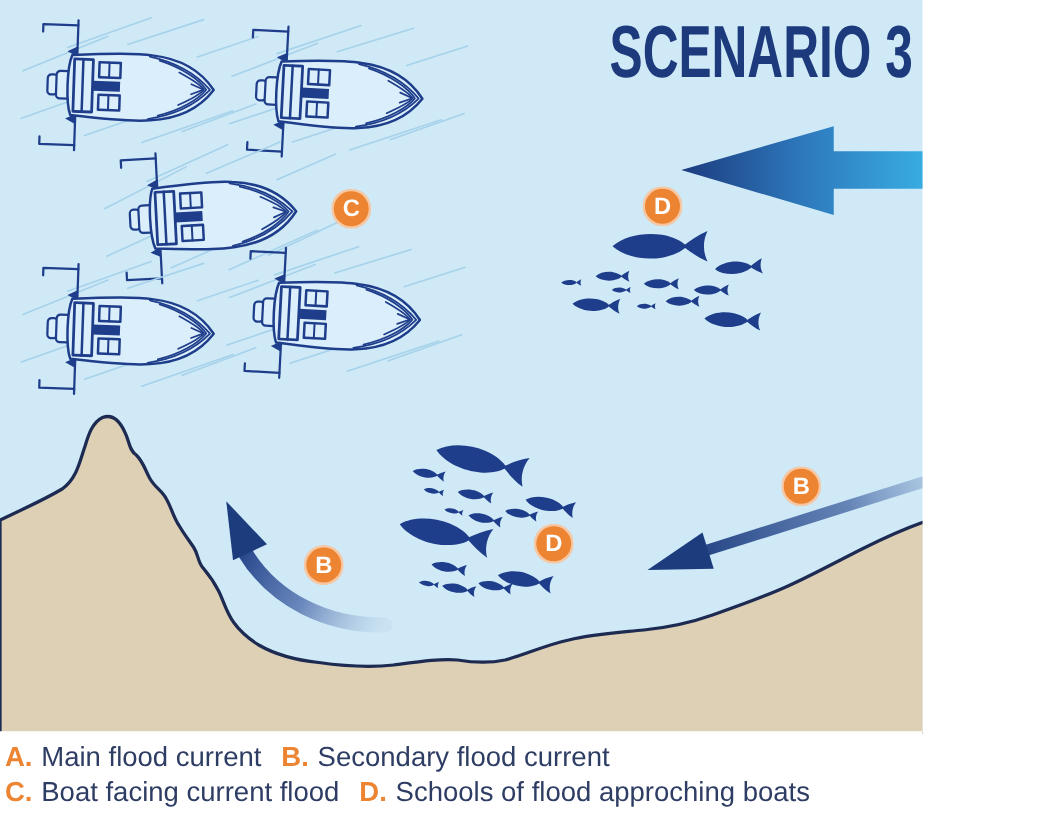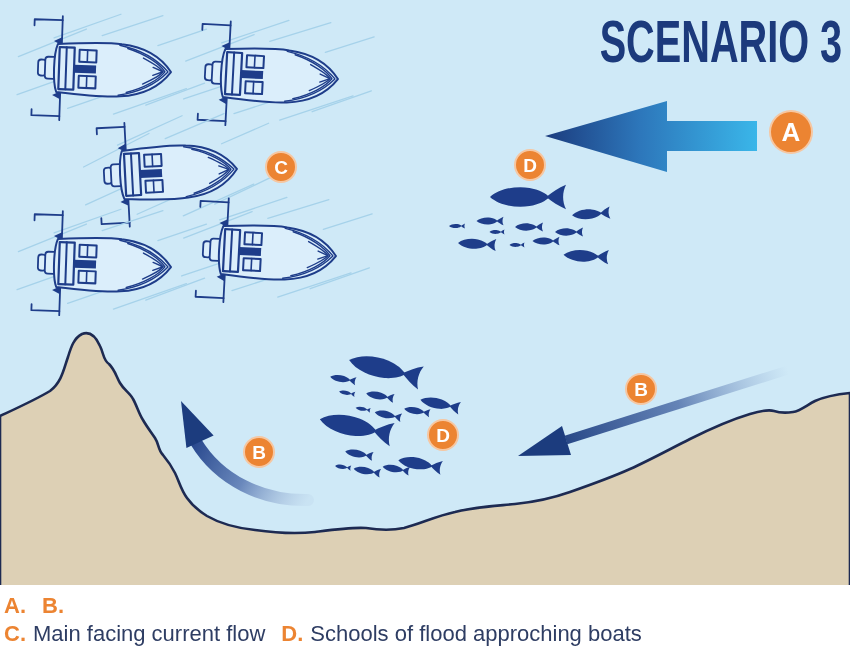--- a/index.html
+++ b/index.html
@@ -10,21 +10,21 @@
     --arrow-dark:#1c3c7e;
     --cyan:#3ab6e9;
     --orange:#ec8432;
     --title:#1c3a7c;
     --legend-text:#2e3d63;
     --paper:#ffffff;
   }
   *{margin:0;padding:0;box-sizing:border-box;}
   body{font-family:"Liberation Sans",sans-serif;background:#fff;}
   .stage{
-    position:relative;width:850px;height:657px;overflow:hidden;background:var(--paper);text-decoration:underline;
+    position:relative;width:738px;height:657px;overflow:hidden;background:var(--paper);text-decoration:underline;
   }
   .scene{position:absolute;left:0;top:0;}
   .title{
     position:absolute;top:12px;right:8px;
     font-size:64px;font-weight:700;line-height:1;
     color:var(--title);letter-spacing:0px;
     transform:scaleX(.62) scaleY(.92);transform-origin:100% 0;
     white-space:nowrap;
   }
   .badge{
@@ -210,29 +210,31 @@
   <div class="badge small" style="left:514px;top:149px;">D</div>
   <div class="badge small" style="left:265px;top:151px;">C</div>
   <div class="badge small" style="left:625px;top:373px;">B</div>
   <div class="badge small" style="left:427px;top:419px;">D</div>
   <div class="badge small" style="left:243px;top:436px;">B</div>
 
   <div class="legend">
     <div class="legend-row">
       <span class="legend-item">
         <span class="legend-letter">A.</span>
+        <span>Main flood current</span>
       </span>
       <span class="legend-item">
         <span class="legend-letter">B.</span>
+        <span>Secondary flood current</span>
       </span>
     </div>
     <div class="legend-row">
       <span class="legend-item">
         <span class="legend-letter">C.</span>
-        <span>Main facing current flow</span>
+        <span>Boat facing current flood</span>
       </span>
       <span class="legend-item">
         <span class="legend-letter">D.</span>
         <span>Schools of flood approching boats</span>
       </span>
     </div>
   </div>
 
 </div>
 

